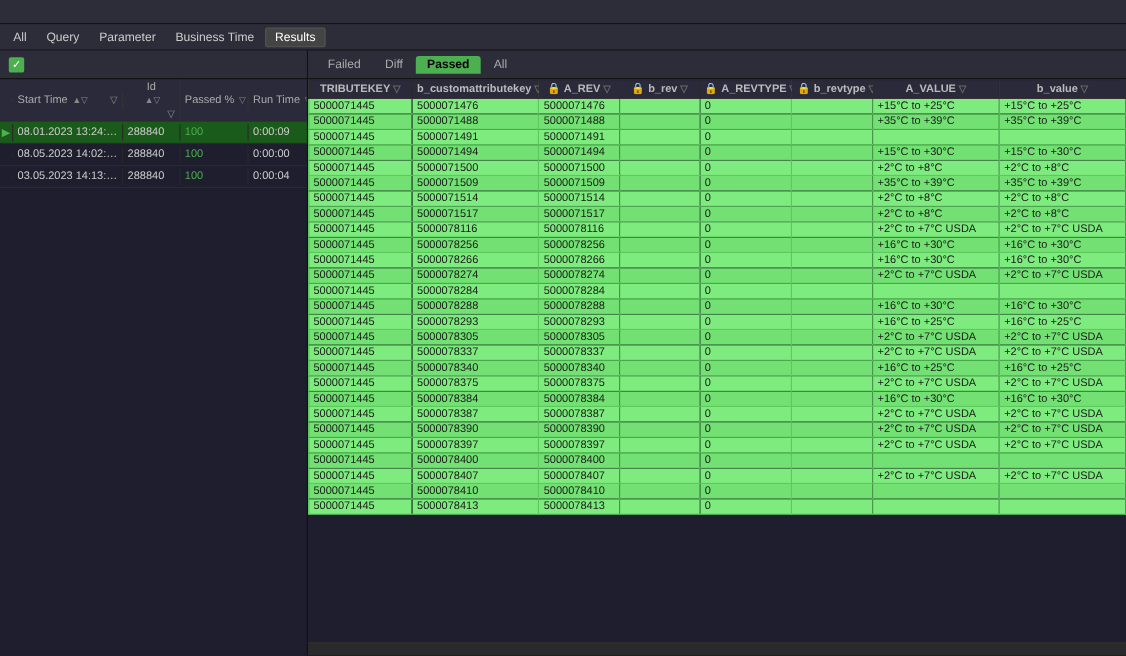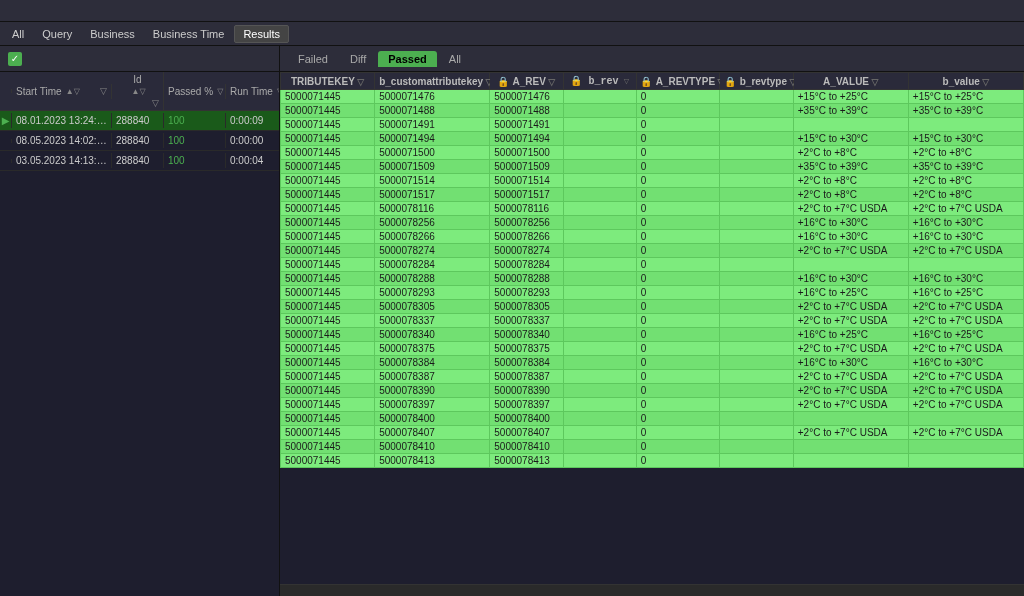--- a/index.html
+++ b/index.html
@@ -208,21 +208,21 @@
 <body>
 
 <div id="title-bar">
   <span id="title-text"></span>
   <span id="close-btn" style="cursor:pointer;color:#aaa;font-size:16px;"></span>
 </div>
 
 <div id="menu-bar">
     <div class="menu-item">All</div>
     <div class="menu-item">Query</div>
-    <div class="menu-item">Business</div>
+    <div class="menu-item">Parameter</div>
     <div class="menu-item">Business Time</div>
     <div class="menu-item active">Results</div>
   </div>
 
 <div id="main">
 
   <div id="left-panel">
     <div id="result-history-header">
       <span class="check-icon">✓</span>
       <span style="font-size:11px;color:#ccc;font-weight:bold;"></span>
@@ -270,21 +270,21 @@
         <button class="tab-btn active">Passed</button>
         <button class="tab-btn">All</button>
       </div>
     <div id="right-table-container">
       <table id="right-table">
         <thead id="right-table-head">
             <tr>
               <th style="width: 90px; min-width: 90px;">TRIBUTEKEY<span style="color:#666;font-size:9px;">&nbsp;▽</span></th>
               <th style="width: 110px; min-width: 110px;">b_customattributekey<span style="color:#666;font-size:9px;">&nbsp;▽</span></th>
               <th style="width: 70px; min-width: 70px;">🔒 A_REV<span style="color:#666;font-size:9px;">&nbsp;▽</span></th>
-              <th style="width: 70px; min-width: 70px; font-family: Liberation Mono, monospace;">🔒 b_rev<span style="color:#666;font-size:9px;">&nbsp;▽</span></th>
+              <th style="width: 70px; min-width: 70px;">🔒 b_rev<span style="color:#666;font-size:9px;">&nbsp;▽</span></th>
               <th style="width: 80px; min-width: 80px;">🔒 A_REVTYPE<span style="color:#666;font-size:9px;">&nbsp;▽</span></th>
               <th style="width: 70px; min-width: 70px;">🔒 b_revtype<span style="color:#666;font-size:9px;">&nbsp;▽</span></th>
               <th style="width: 110px; min-width: 110px;">A_VALUE<span style="color:#666;font-size:9px;">&nbsp;▽</span></th>
               <th style="width: 110px; min-width: 110px;">b_value<span style="color:#666;font-size:9px;">&nbsp;▽</span></th>
             </tr>
           </thead>
         <tbody id="right-table-body">
             <tr>
               <td style="width: 90px;">5000071445</td>
               <td style="width: 110px;">5000071476</td>

